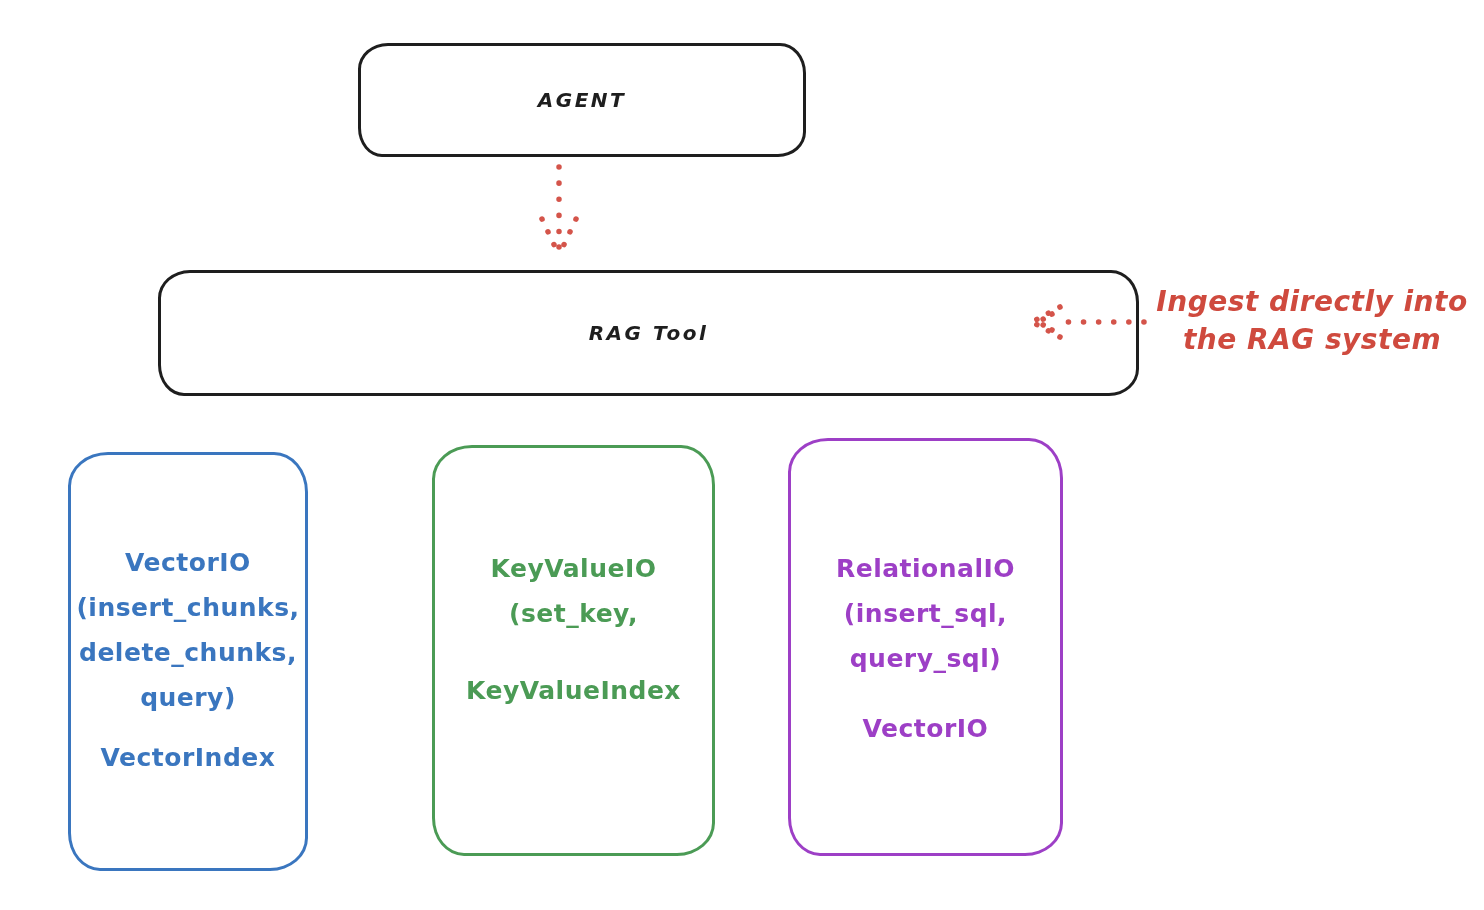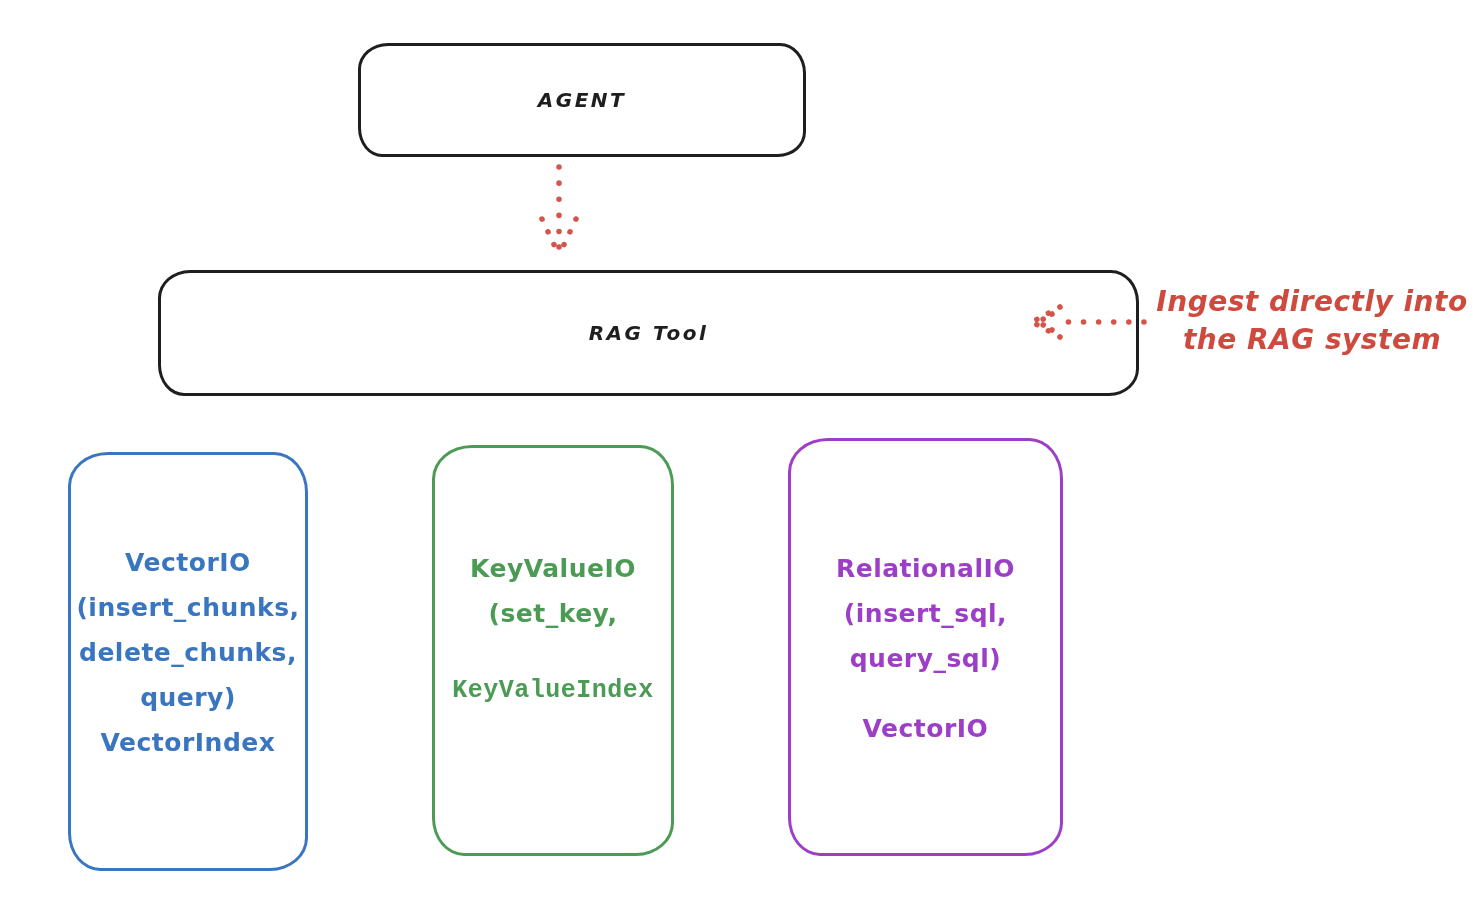--- a/index.html
+++ b/index.html
@@ -41,35 +41,35 @@
     font-size: 20px;
     font-weight: 600;
     letter-spacing: 2.5px;
     font-style: italic;
   }
   .provider-box {
     border-radius: 40px 34px 38px 32px / 34px 40px 33px 38px;
     align-items: flex-start;
   }
   .blue-box   { left: 68px;  top: 452px; width: 240px; height: 419px; border: 3.5px solid #3a76bf; }
-  .green-box  { left: 432px; top: 445px; width: 242px; height: 411px; border: 3.5px solid #4b9b55; }
+  .green-box  { left: 432px; top: 445px; width: 283px; height: 411px; border: 3.5px solid #4b9b55; }
   .purple-box { left: 788px; top: 438px; width: 275px; height: 418px; border: 3.5px solid #9d3fc6; }
   .ptext {
     width: 100%;
     text-align: center;
     font-size: 25px;
     font-weight: 600;
     line-height: 45px;
     letter-spacing: 0.5px;
   }
   .blue-box   .ptext { color: #3a76bf; padding-top: 85px; }
   .green-box  .ptext { color: #4b9b55; padding-top: 98px; }
   .purple-box .ptext { color: #9d3fc6; padding-top: 105px; }
-  .blue-box   .index-label { }
-  .green-box  .index-label { margin-top: 32px; font-family: Liberation Mono, monospace; }
+  .blue-box   .index-label { margin-top: 15px; }
+  .green-box  .index-label { margin-top: 32px; }
   .purple-box .index-label { margin-top: 25px; }
   .annotation {
     position: absolute;
     left: 1140px; top: 283px; width: 344px;
     text-align: center;
     color: #cf4a3e;
     font-size: 28px;
     font-weight: 700;
     line-height: 38px;
     font-style: italic;

